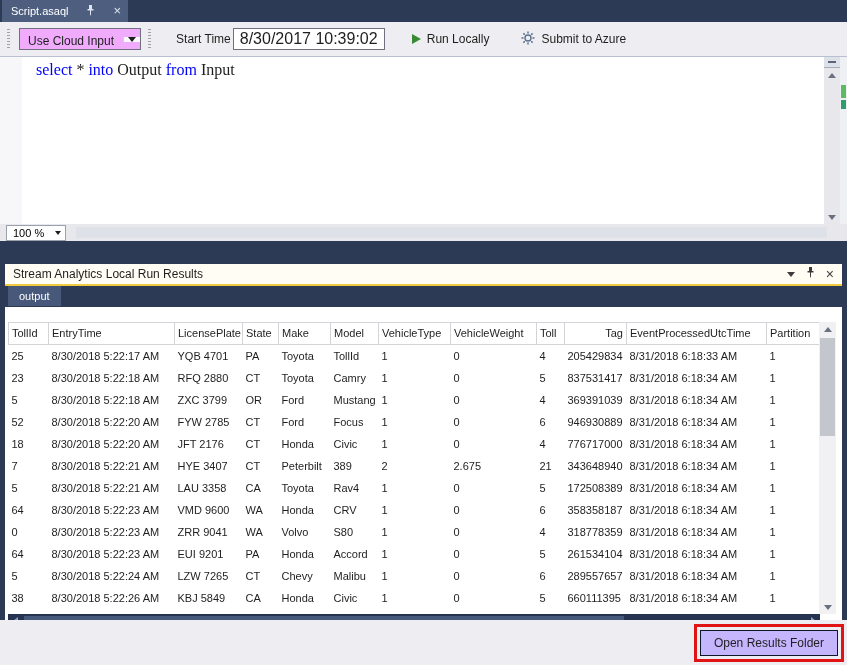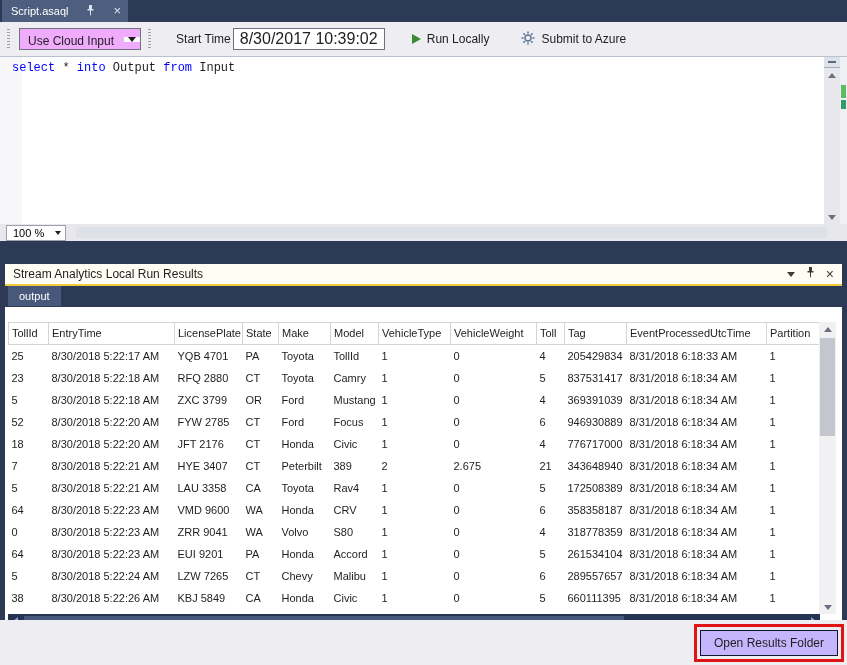--- a/index.html
+++ b/index.html
@@ -23,21 +23,21 @@
   .tri-down { width:0; height:0; border-left:4px solid transparent; border-right:4px solid transparent; border-top:5px solid #1e1e1e; }
   .tb-label { margin:0 2px 0 16px; }
   .tb-input { width:152px; height:22px; border:1px solid #70707f; background:#fff; font-family:"Liberation Sans",sans-serif;
               font-size:16px; padding:0 6px; color:#1e1e1e; }
   .tb-btn { display:flex; align-items:center; gap:6px; margin-left:22px; padding:3px 5px; white-space:nowrap; }
   .play-icon { width:0; height:0; border-top:5px solid transparent; border-bottom:5px solid transparent; border-left:9px solid #388a34; }
 
   
   .editor { position:absolute; top:57px; left:0; right:0; height:167px; background:#fff; }
   .editor-margin { position:absolute; left:0; top:0; bottom:0; width:22px; background:#f7f7fa; }
-  .code-line { position:absolute; left:12px; top:4px; font-family:Liberation Mono, monospace; font-size:12px; white-space:pre; }
+  .code-line { position:absolute; left:36px; top:4px; font-family:Liberation Serif, serif; font-size:16px; white-space:pre; }
   .kw { color:#0000ff; } .pl { color:#1e1e1e; }
   .ed-vscroll { position:absolute; top:0; right:7px; bottom:0; width:16px; background:#e8e8ec; }
   .splitter-box { height:11px; background:#dde1ea; border-bottom:1px solid #a7adbb; position:relative; }
   .splitter-box::after { content:""; position:absolute; left:4px; right:4px; top:4px; height:2px; background:#5d6activated678; background:#5d6678; }
   .sb-btn { height:14px; display:flex; align-items:center; justify-content:center; }
   .sb-btn.bottom { position:absolute; bottom:0; width:100%; }
   .tri-up-g { width:0; height:0; border-left:4px solid transparent; border-right:4px solid transparent; border-bottom:5px solid #697080; }
   .tri-down-g { width:0; height:0; border-left:4px solid transparent; border-right:4px solid transparent; border-top:5px solid #697080; }
   .ed-rightstrip { position:absolute; top:0; right:0; bottom:0; width:7px; background:#eef0f4; }
   .mark { position:absolute; right:1px; width:5px; }
@@ -189,21 +189,21 @@
               <tr>
                 <th style="width: 40px;">TollId</th>
                 <th style="width: 126px;">EntryTime</th>
                 <th style="width: 68px;">LicensePlate</th>
                 <th style="width: 36px;">State</th>
                 <th style="width: 52px;">Make</th>
                 <th style="width: 48px;">Model</th>
                 <th style="width: 72px;">VehicleType</th>
                 <th style="width: 86px;">VehicleWeight</th>
                 <th style="width: 28px;">Toll</th>
-                <th style="width: 62px;">Tag</th>
+                <th style="width: 62px; text-align: right;">Tag</th>
                 <th style="width: 140px;">EventProcessedUtcTime</th>
                 <th style="width: 53px;">Partition</th>
               </tr>
             </thead>
             <tbody>
               <tr>
                 <td>25</td>
                 <td>8/30/2018 5:22:17 AM</td>
                 <td>YQB 4701</td>
                 <td>PA</td>

